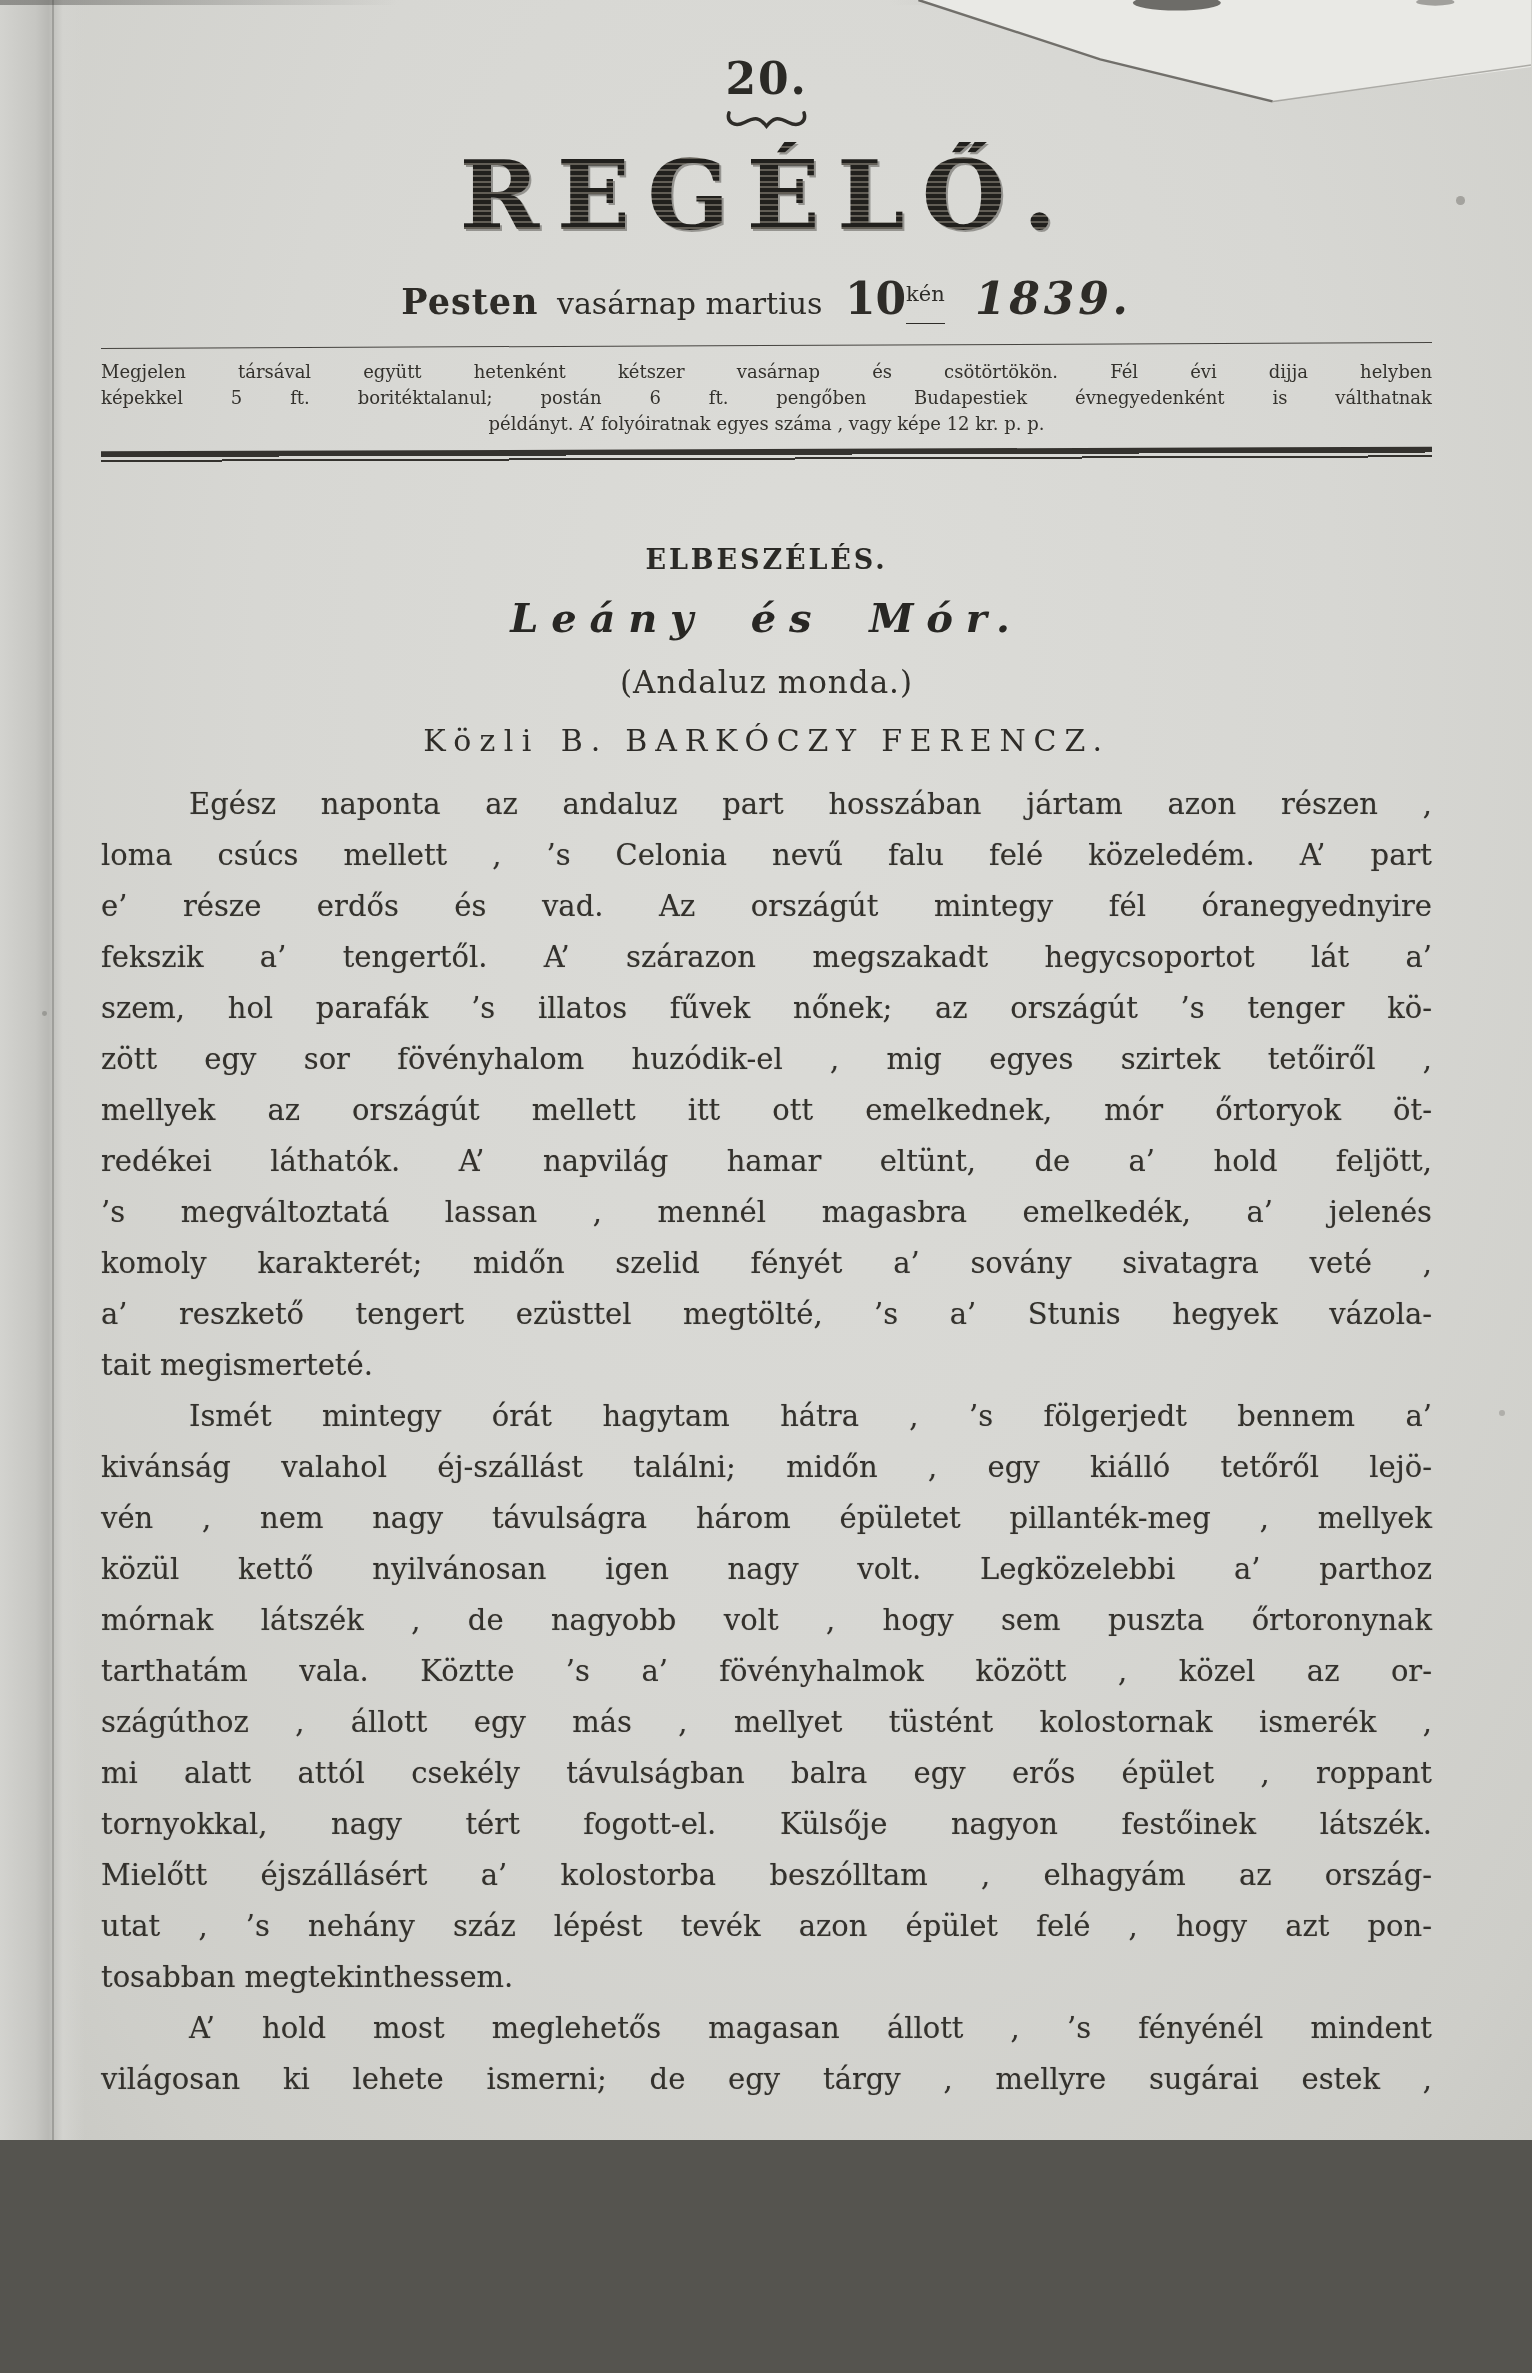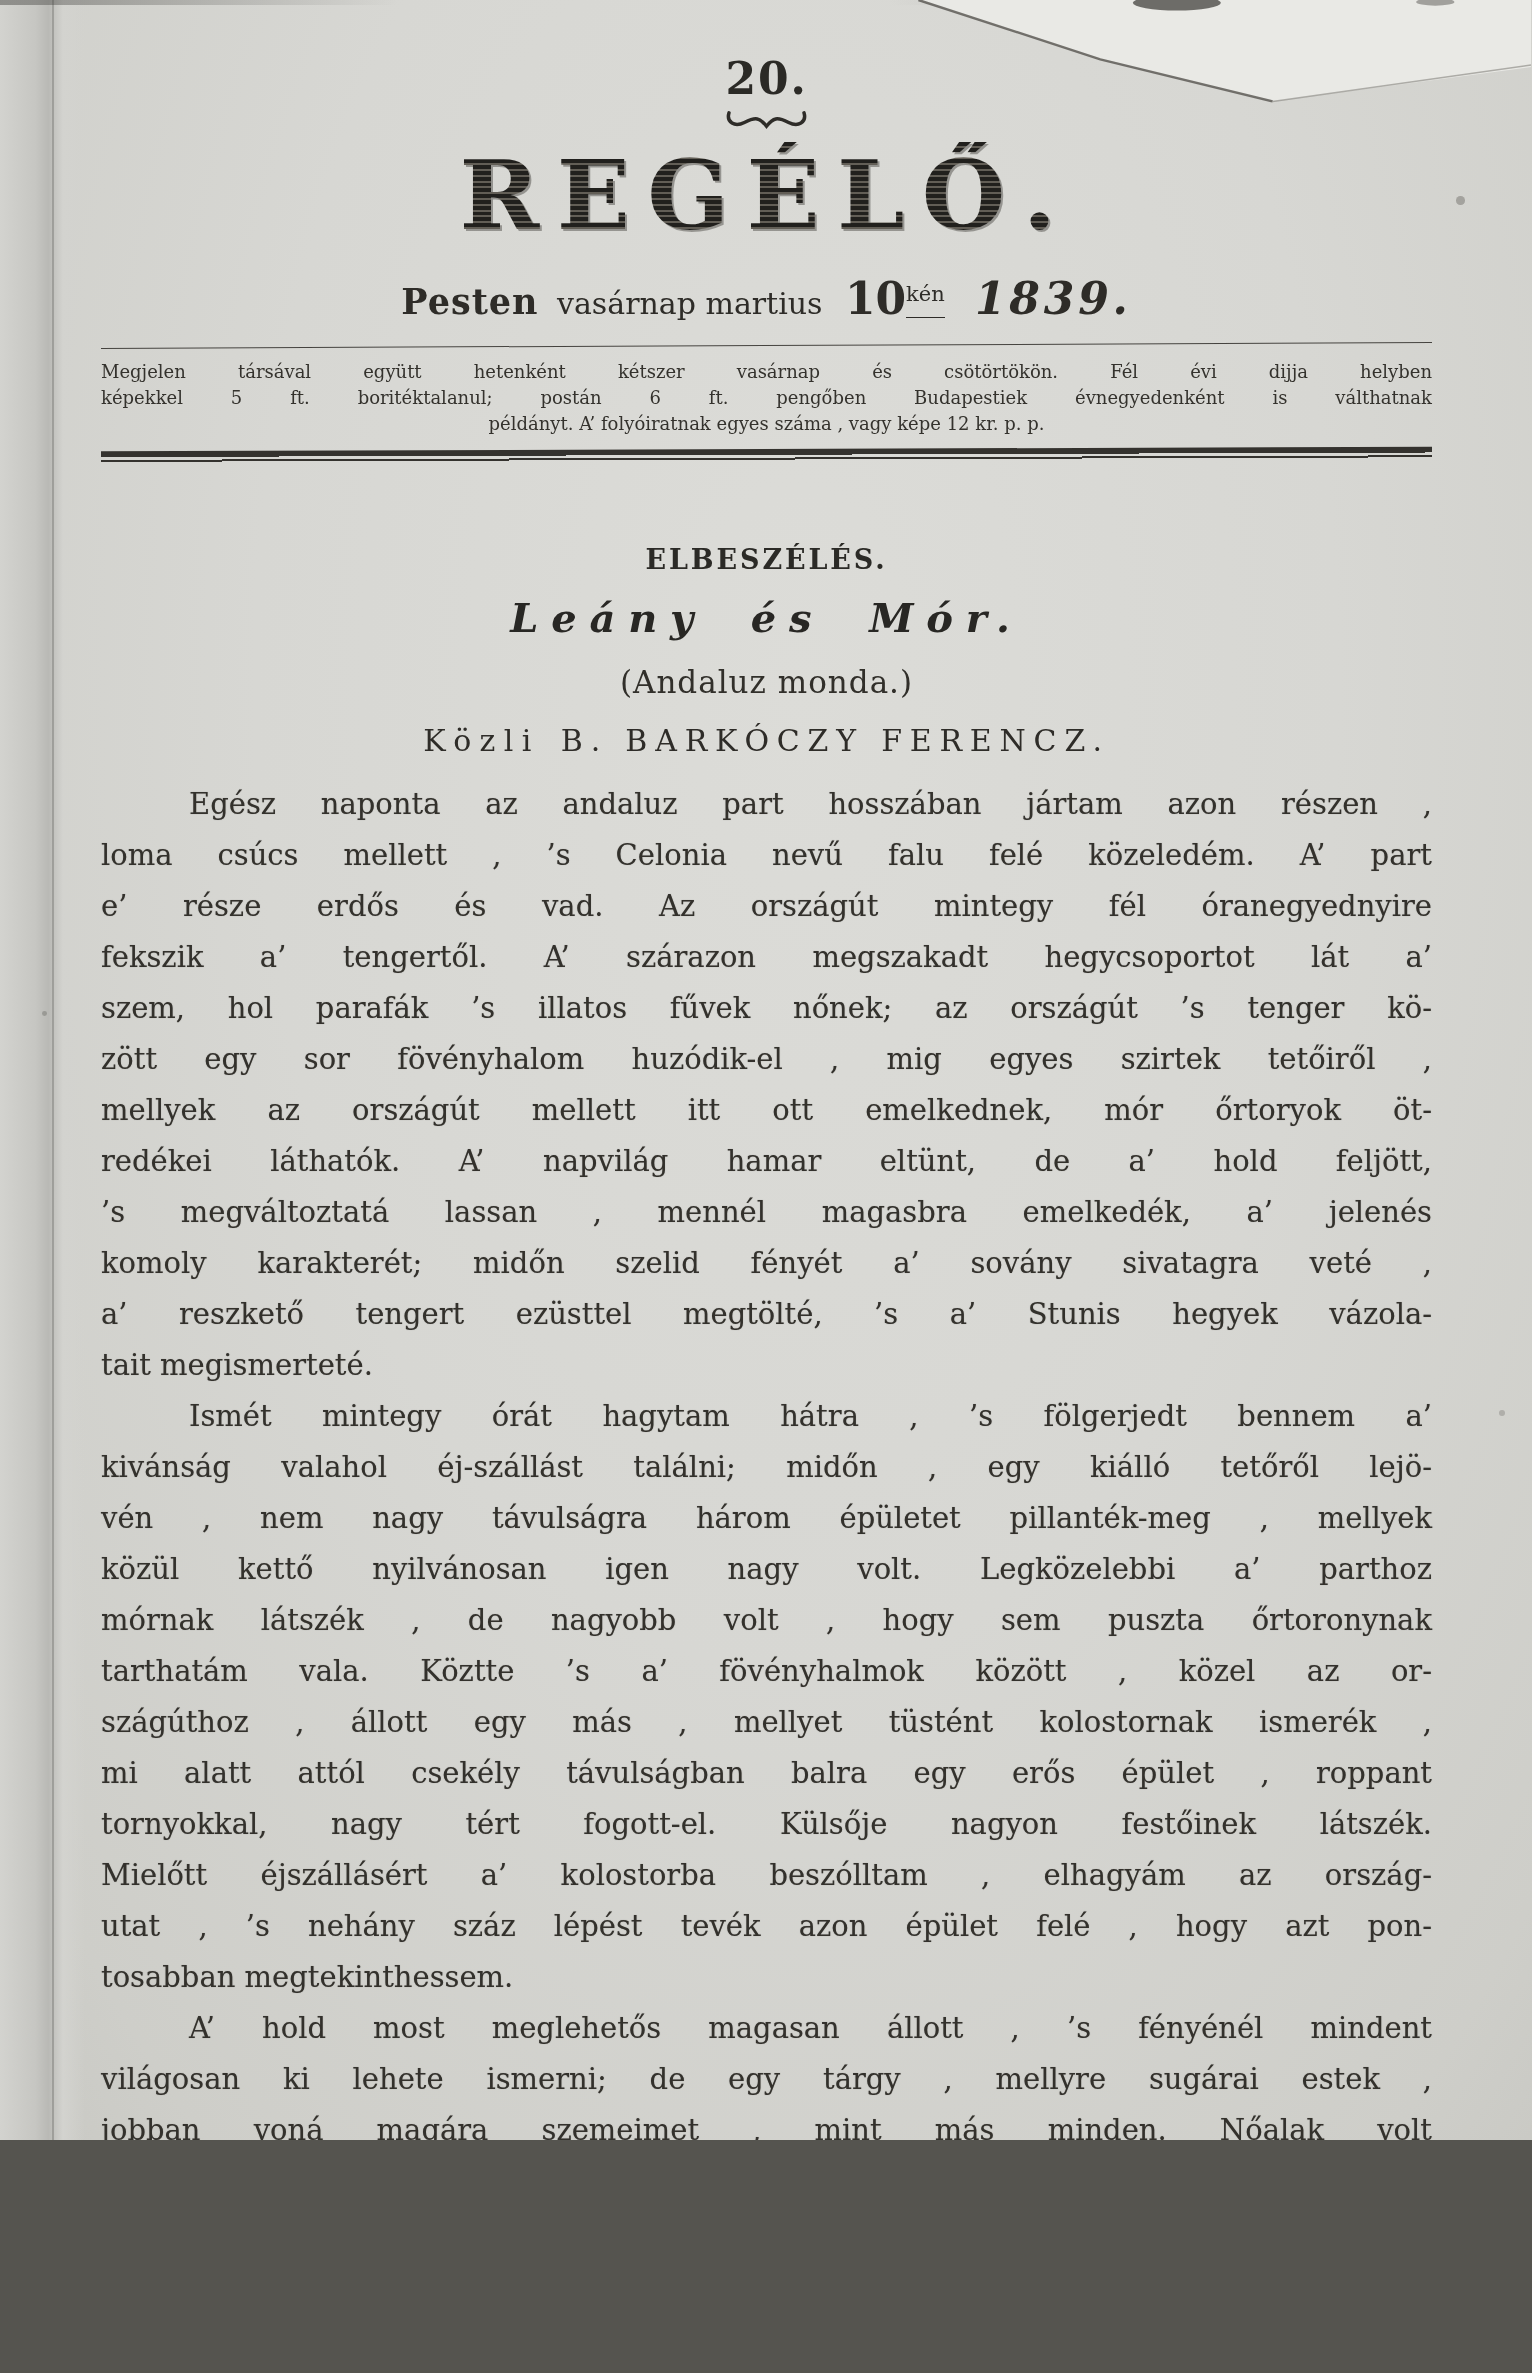--- a/index.html
+++ b/index.html
@@ -33,21 +33,21 @@
         -webkit-background-clip:text;background-clip:text;color:transparent;
         filter:drop-shadow(2.9px 2.9px 0 rgba(48,46,41,.4));}
   @supports not ((-webkit-background-clip:text) or (background-clip:text)){
     .masthead-title{color:#2a2925;background:none;}
   }
 
   .dateline{margin-top:23px;text-align:center;color:#2e2c28;white-space:nowrap;}
   .dl-city{font-weight:bold;font-size:35px;letter-spacing:1px;}
   .dl-mid{font-size:30px;margin-left:13.4px;}
   .dl-day{font-weight:bold;font-size:44px;margin-left:17.3px;margin-top:41px;}
-  .dl-suffix{font-size:21px;position:relative;top:-13.4px;border-bottom:1.9px solid #2e2c28;padding-bottom:11px;}
+  .dl-suffix{font-size:21px;position:relative;top:-13.4px;border-bottom:1.9px solid #2e2c28;padding-bottom:17px;}
   .dl-year{font-weight:bold;font-size:44px;letter-spacing:3.8px;margin-left:25px;font-style:italic;}
 
   .rule-thin{margin-top:21px;border-top:1.9px solid #45433f;transform:rotate(-0.25deg);}
   .pubinfo{margin-top:12.5px;font-size:18px;line-height:26px;color:#34322d;}
   .pub-line.just{text-align:justify;text-align-last:justify;}
   .pub-line.center{text-align:center;}
   .rule-double{margin-top:12.5px;height:11.5px;transform:rotate(-0.2deg);
         background:linear-gradient(180deg,#34322e 0 5.8px,transparent 5.8px 8.6px,#34322e 8.6px 10.6px,transparent 10.6px);}
 
   .section-heading{margin-top:83px;text-align:center;font-weight:bold;font-size:27px;letter-spacing:2.9px;color:#2b2a26;}
@@ -139,18 +139,17 @@
         <div class="line">mórnak látszék , de nagyobb volt , hogy sem puszta őrtoronynak</div>
         <div class="line">tarthatám vala.  Köztte ’s a’ fövényhalmok között , közel az or-</div>
         <div class="line">szágúthoz , állott egy más , mellyet tüstént kolostornak ismerék ,</div>
         <div class="line">mi alatt attól csekély távulságban balra egy erős épület , roppant</div>
         <div class="line">tornyokkal, nagy tért fogott-el.  Külsője nagyon festőinek látszék.</div>
         <div class="line">Mielőtt éjszállásért a’ kolostorba beszólltam , elhagyám az ország-</div>
         <div class="line">utat , ’s nehány száz lépést tevék azon épület felé , hogy azt pon-</div>
         <div class="line last">tosabban megtekinthessem.</div>
         <div class="line first">A’ hold most meglehetős magasan állott , ’s fényénél mindent</div>
         <div class="line">világosan ki lehete ismerni; de egy tárgy , mellyre sugárai estek ,</div>
-        <div class="line">jobban voná magára szemeimet , mint más minden.  Nőalak volt</div>
       </div>
 
   </div>
 </div>
 
 
 </body></html>

